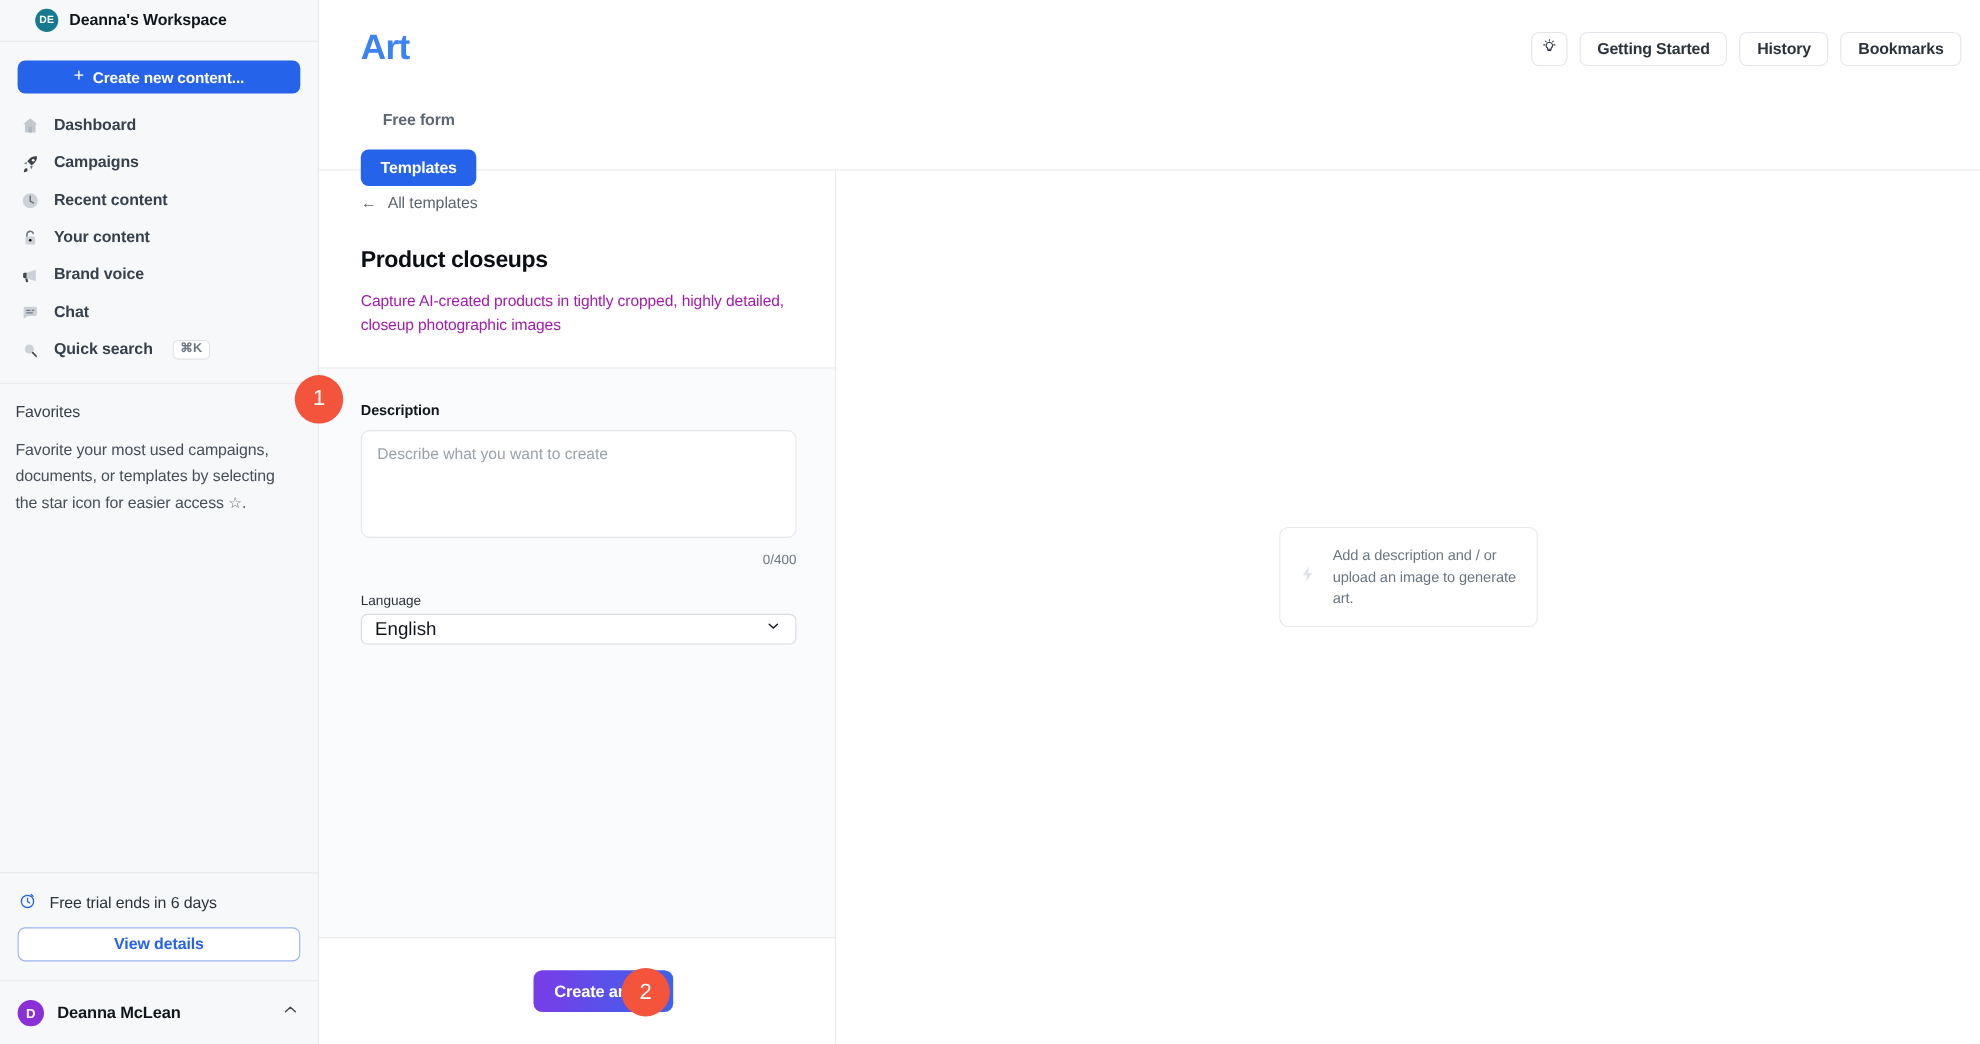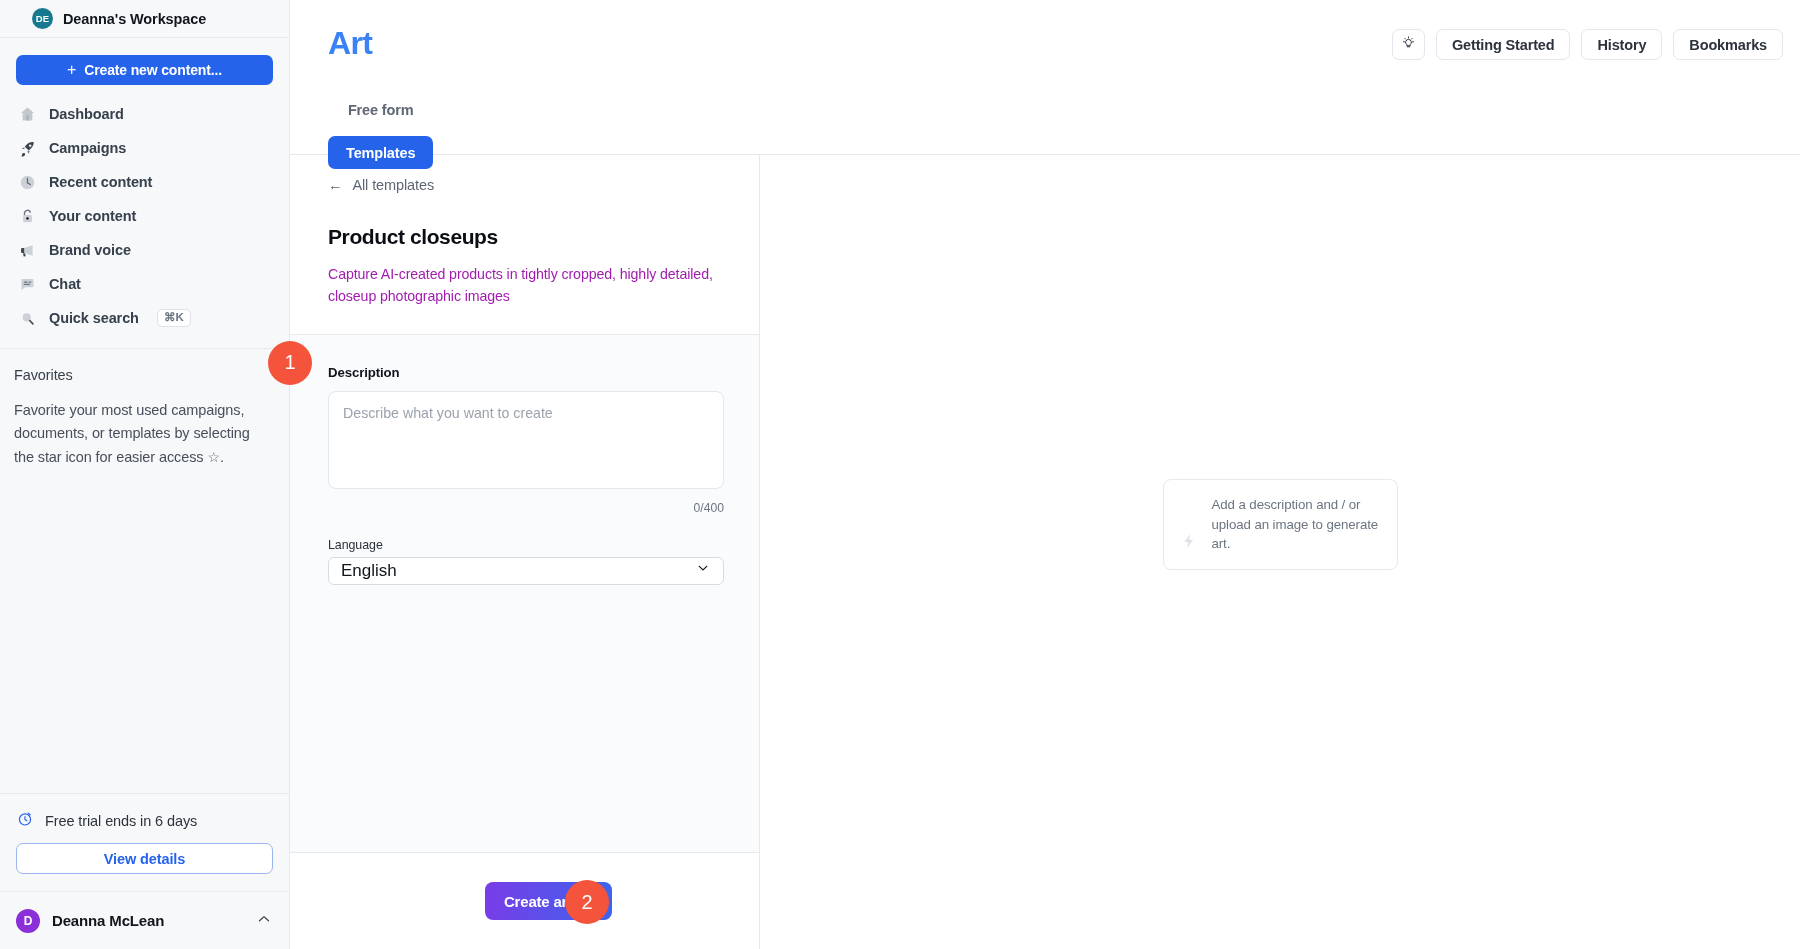--- a/index.html
+++ b/index.html
@@ -197,21 +197,21 @@
   }
 
   
   .preview {
     flex: 1 1 auto; background: #fff;
     display: flex; align-items: center; justify-content: center;
   }
   .preview-card {
     width: 235px; border: 1px solid #e7e9ec; border-radius: 8px;
     background: #fff; padding: 15px 16px;
-    display: flex; gap: 14px; align-items: flex-end;
+    display: flex; gap: 14px; align-items: center;
     margin-top: -55px;
   }
   .preview-text { font-size: 13.3px; color: #6b7682; line-height: 1.5; letter-spacing: -.1px; }
 </style>
 </head>
 <body>
 
 <div class="app">
 
   <aside class="sidebar">

